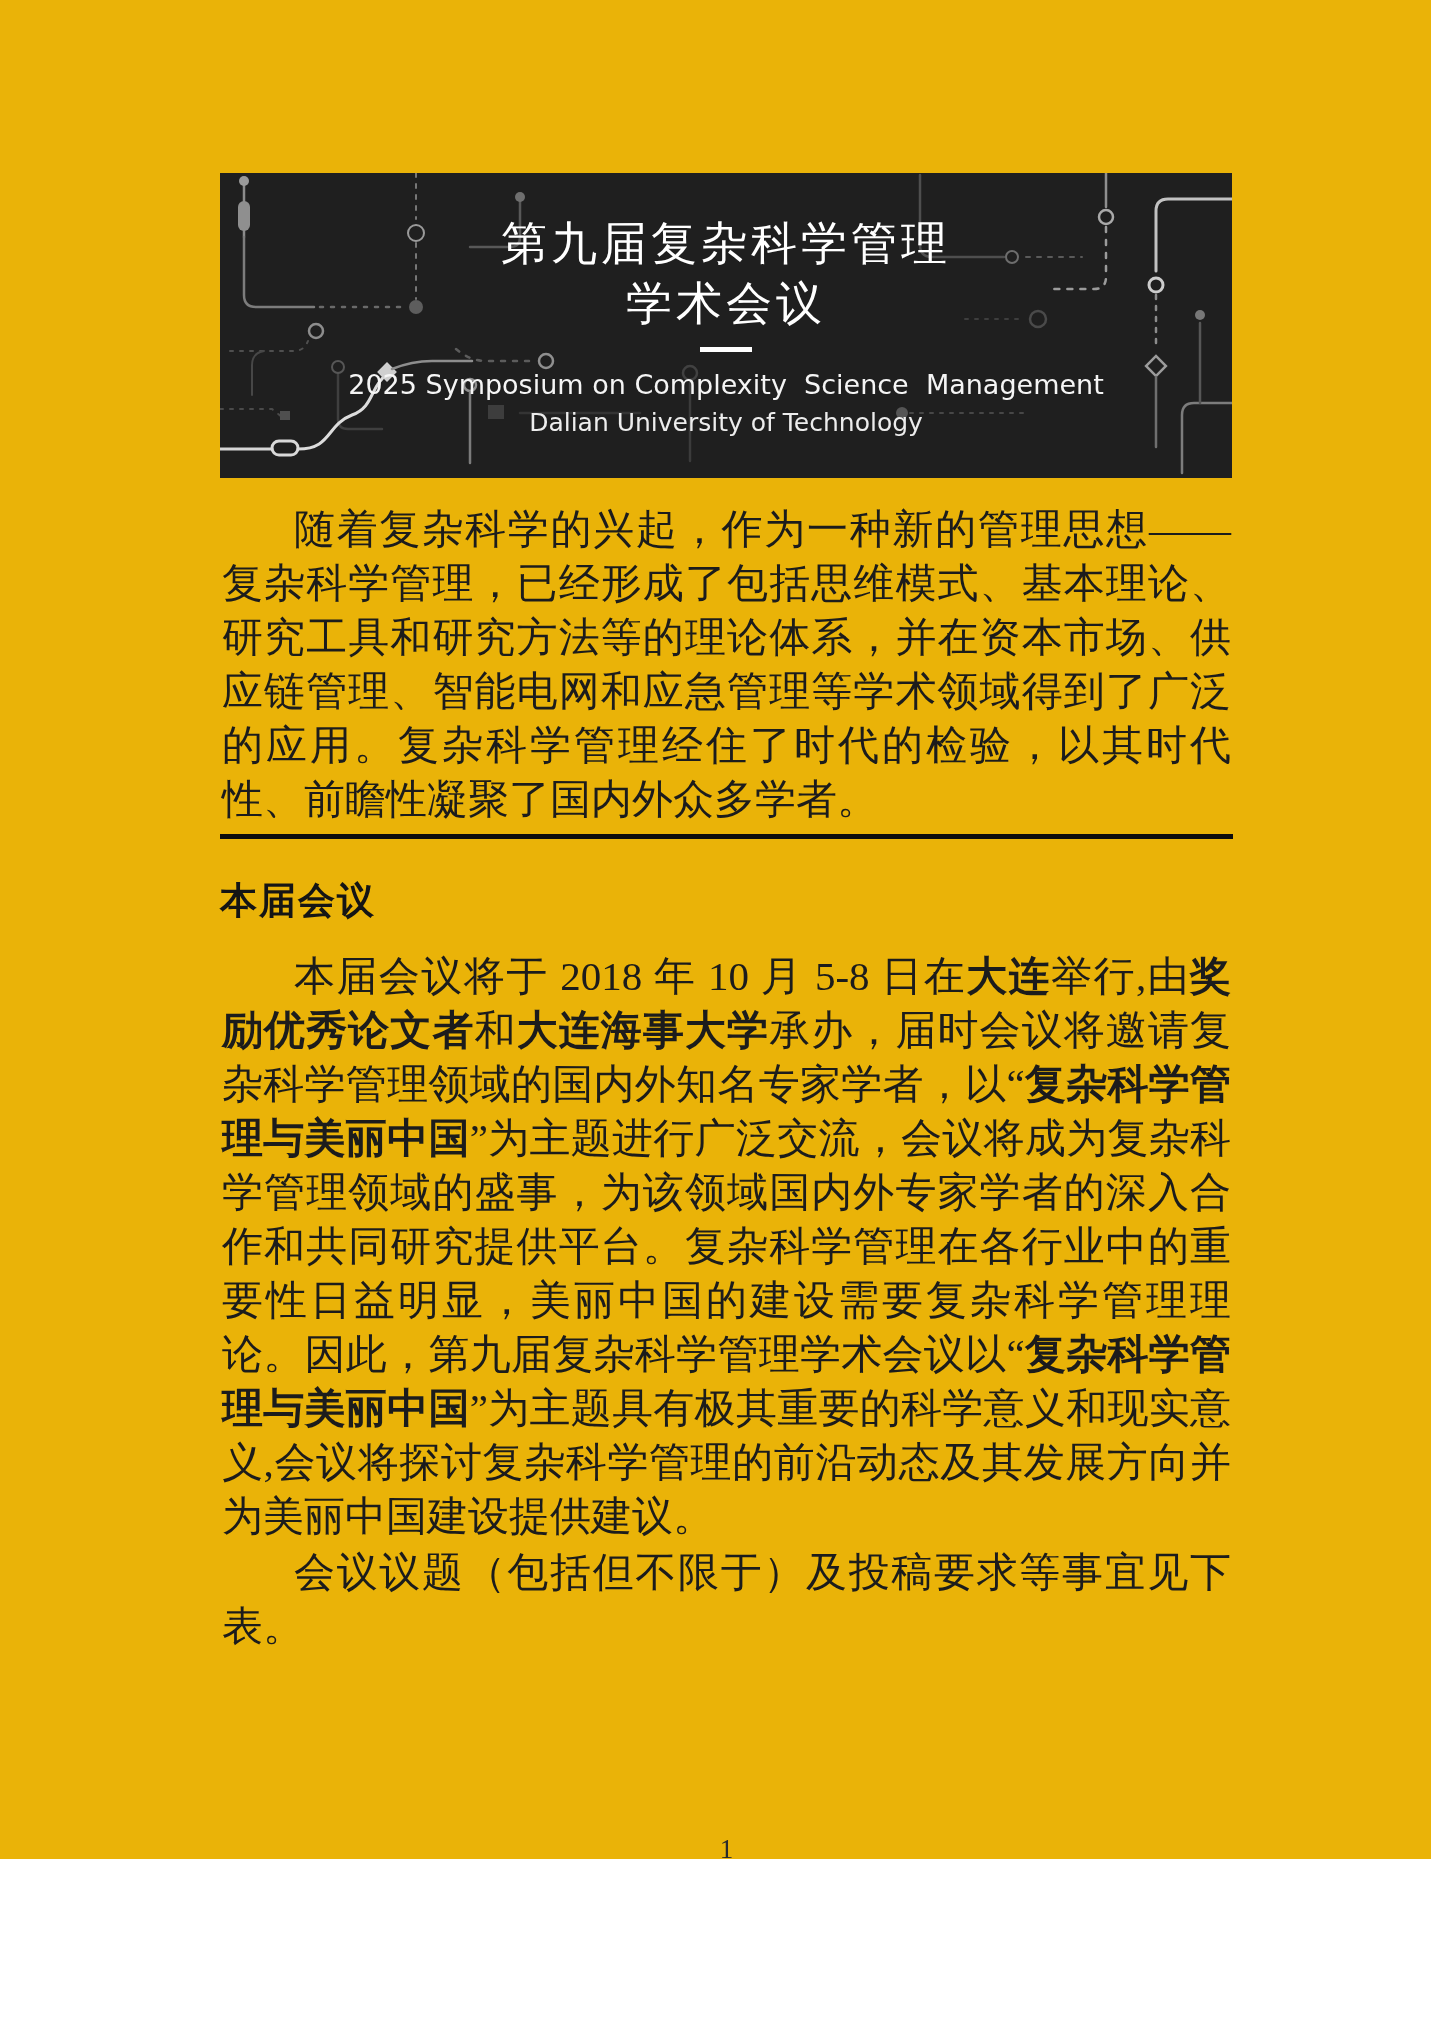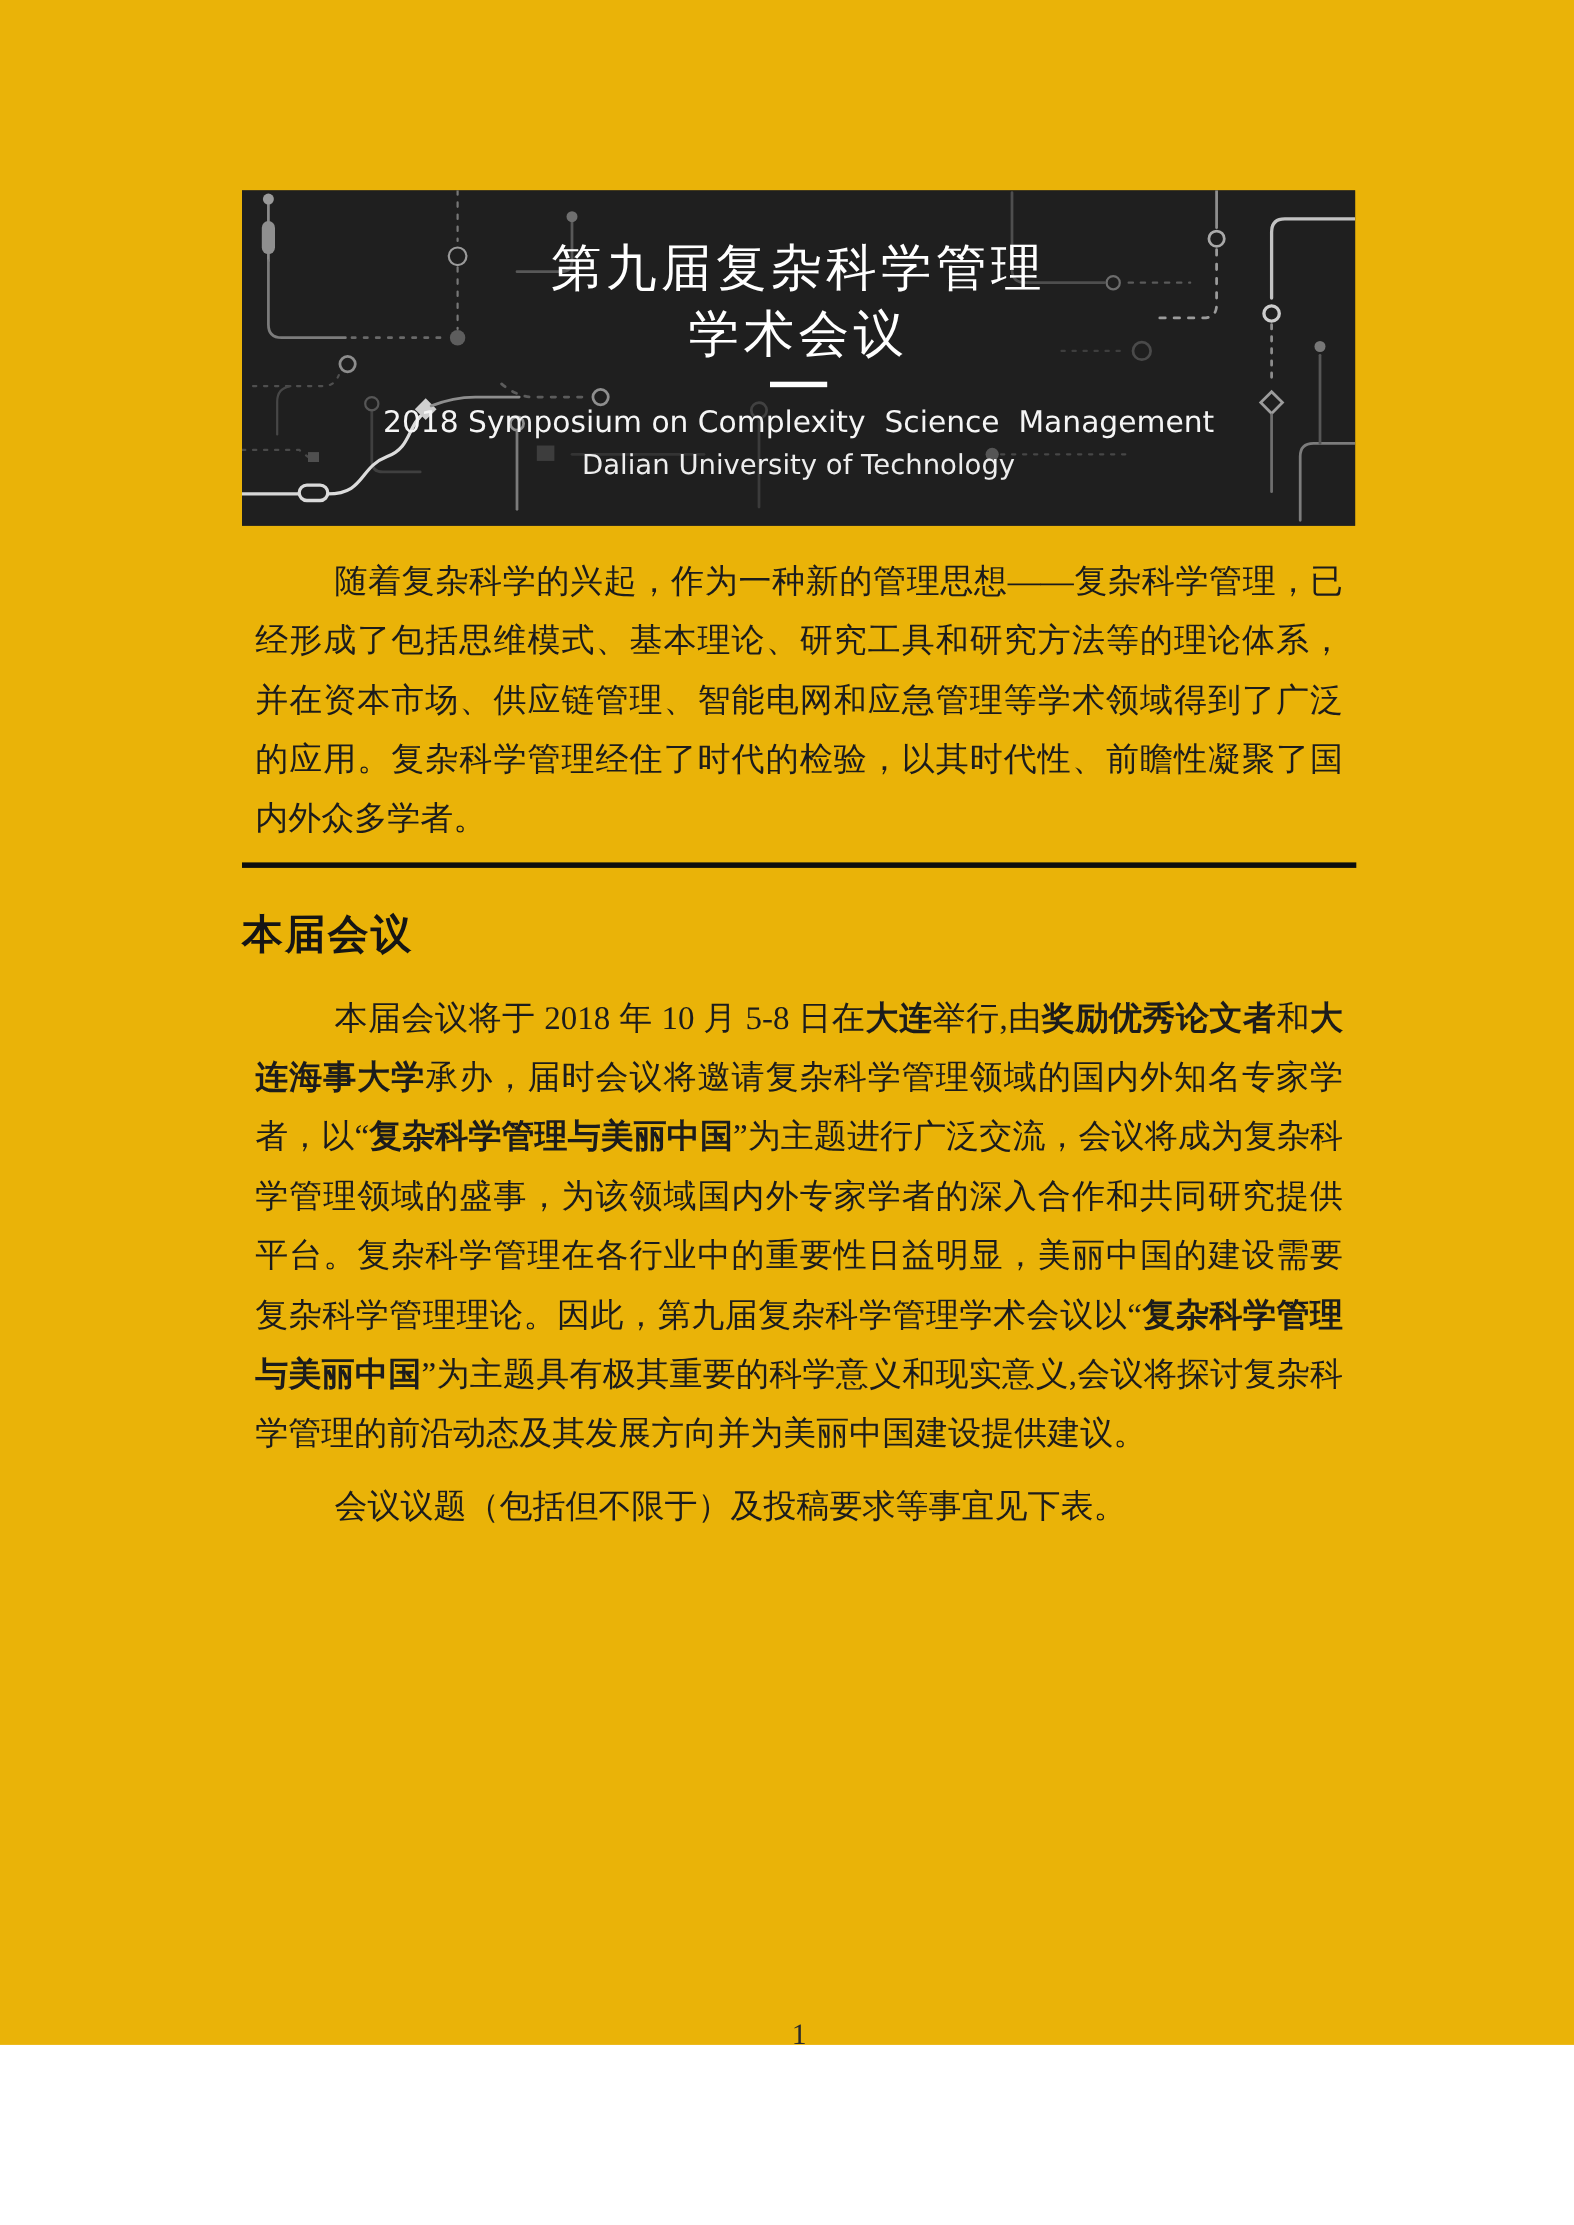--- a/index.html
+++ b/index.html
@@ -51,22 +51,22 @@
   }
   .section-heading{
     margin:14px 0 0 0;
     font-size:37px;line-height:48px;
     font-weight:bold;color:#151515;
     letter-spacing:2px;
   }
   .section-heading.after-rule{margin-top:38px;}
   .paragraphs{margin-top:24px;}
   .paragraphs p{
-    margin:12px;
-    font-size:30px;line-height:54px;
+    margin:2px;
+    font-size:41px;line-height:54px;
     text-align:justify;
     text-indent:72px;
     color:#1c1c1c;
   }
   .paragraphs b{font-weight:bold;}
   .rule{
     border:none;height:5px;background:#0d0d0d;
     margin:8px 0 0 0;
   }
   
@@ -133,21 +133,21 @@
         <path d="M745 146 h60" stroke="#3e3e3e" stroke-width="2" stroke-dasharray="3 7"></path>
         <circle cx="818" cy="146" r="8" stroke="#4a4a4a" stroke-width="2.5"></circle>
         <path d="M980 150 v80" stroke="#565656" stroke-width="2.5"></path>
         <circle cx="980" cy="142" r="5" fill="#777777"></circle>
       </g>
     </svg>
     <div class="banner-text">
       <div class="banner-title">第九届复杂科学管理</div>
       <div class="banner-title">学术会议</div>
       <div class="banner-divider"></div>
-      <div class="banner-sub1">2018 Symposium on Complexity  Science  Management</div>
+      <div class="banner-sub1">2025 Symposium on Complexity  Science  Management</div>
       <div class="banner-sub2">Dalian University of Technology</div>
     </div>
   </header>
 
   <main class="content">
 
     <section>
       <div class="paragraphs">
           <p><span>随着复杂科学的兴起，作为一种新的管理思想——复杂科学管理，已经形成了包括思维模式、基本理论、研究工具和研究方法等的理论体系，并在资本市场、供应链管理、智能电网和应急管理等学术领域得到了广泛的应用。复杂科学管理经住了时代的检验，以其时代性、前瞻性凝聚了国内外众多学者。</span></p>
         </div>

